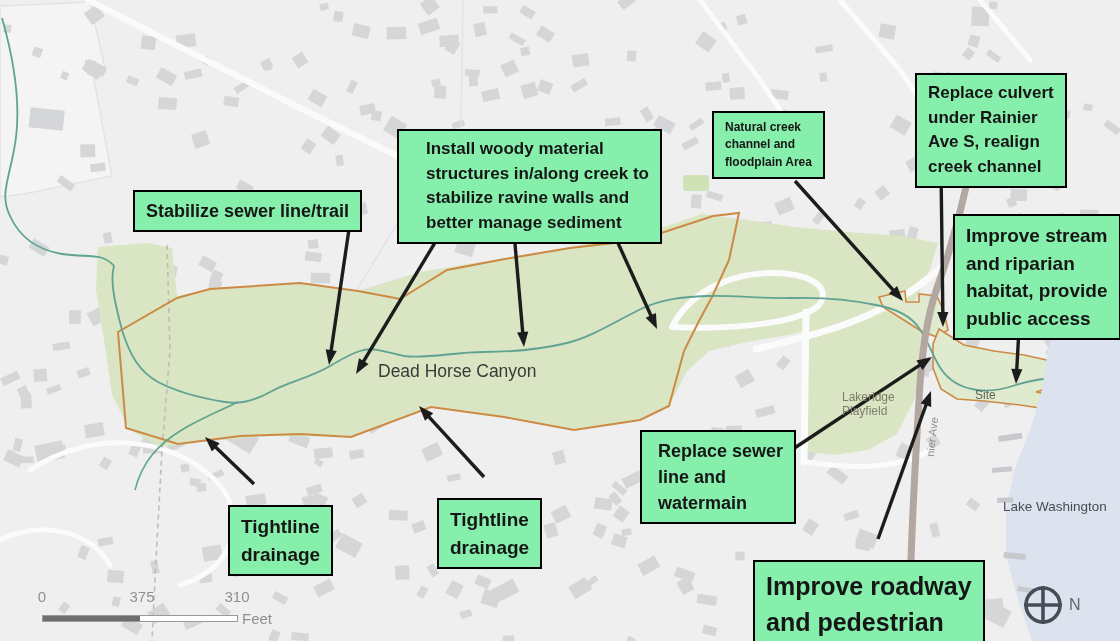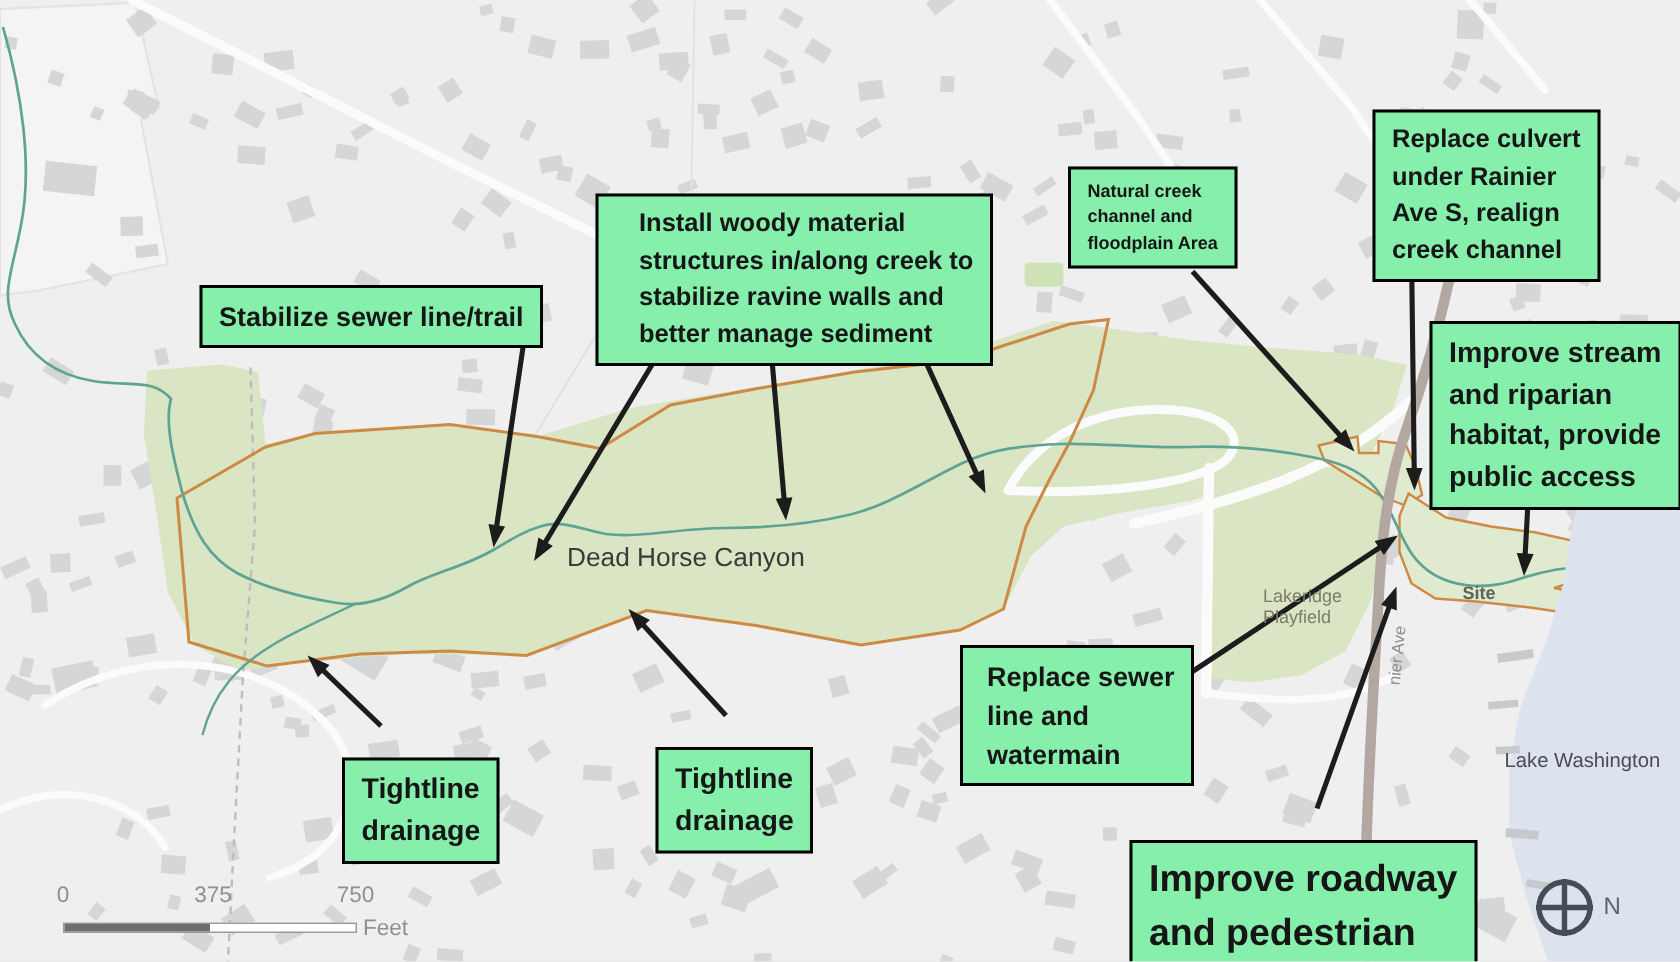--- a/index.html
+++ b/index.html
@@ -423,21 +423,21 @@
         <rect x="1047" y="335" width="16" height="5" transform="rotate(-14 1047 335)" class="dock"></rect>
       </g>
 
     <path fill="none" stroke-width="7" d="M 967,183 C 958,224 948,257 937,288 C 925,322 921,360 919,400 C 916,450 913,500 911,560 L 909,641" stroke="#b2a7a1"></path>
   </svg>
 
   <div id="labels-layer">
       <div class="maplabel" style="left: 378px; top: 361px; font-size: 17.5px; color: rgb(58, 58, 58); font-weight: 400;">Dead Horse Canyon</div>
       <div class="maplabel" style="left: 842px; top: 362px; font-size: 12px; color: rgb(125, 124, 107); font-weight: 400; margin-top: 28px;">Lakeridge
 Playfield</div>
-      <div class="maplabel" style="left: 975px; top: 388px; font-size: 12px; color: rgb(95, 98, 88); font-weight: 700;">Site</div>
+      <div class="maplabel" style="left: 975px; top: 388px; font-size: 12px; color: rgb(95, 98, 88); font-weight: 400;">Site</div>
       <div class="maplabel" style="left: 1003px; top: 499px; font-size: 13.5px; color: rgb(71, 76, 87); font-weight: 400;">Lake Washington</div>
       <div class="maplabel" style="left: 924px; top: 456px; font-size: 11px; color: rgb(140, 140, 140); font-weight: 400; transform: rotate(-84deg); transform-origin: 0px 0px;">nier Ave</div>
     </div>
 
   <svg id="arrows-svg" width="1120" height="641" viewBox="0 0 1120 641">
       <line x1="352" y1="209" x2="330.7503095012284" y2="353.1283355568855" stroke="#1c1c1c" stroke-width="3.4"></line>
       <polygon points="329,365 325.6477768030821,349.3436083455336 336.72799694998895,350.9772305466801" fill="#1c1c1c"></polygon>
       <line x1="448" y1="221" x2="362.18383085664766" y2="363.7160204231838" stroke="#1c1c1c" stroke-width="3.4"></line>
       <polygon points="356,374 358.9305981016287,358.25923779587754 368.5289790399904,364.030813262082" fill="#1c1c1c"></polygon>
       <line x1="513" y1="221" x2="522.9563505254193" y2="335.04546965480415" stroke="#1c1c1c" stroke-width="3.4"></line>
@@ -469,21 +469,21 @@
       <div class="callout" style="left: 640px; top: 410px; font-size: 18px; padding-left: 16px;">Replace sewer<br>line and<br>watermain</div>
       <div class="callout" style="left: 228px; top: 485px; font-size: 19px;">Tightline<br>drainage</div>
       <div class="callout" style="left: 437px; top: 478px; font-size: 19px;">Tightline<br>drainage</div>
       <div class="callout" style="left: 753px; top: 540px; font-size: 25px;">Improve roadway<br>and pedestrian<br>safety elements</div>
     </div>
 
   <div id="scalebar">
     <div id="scalebar-ticks">
         <span class="tick" style="left: -14px;">0</span>
         <span class="tick" style="left: 86px;">375</span>
-        <span class="tick" style="left: 181px;">750</span>
+        <span class="tick" style="left: 181px;">310</span>
       </div>
     <div id="scalebar-bar">
       <div id="scalebar-fill"></div>
     </div>
     <span id="scalebar-unit">Feet</span>
   </div>
 
   <div id="north">
     <svg width="46" height="46" viewBox="0 0 46 46">
       <circle cx="23" cy="23" r="17" fill="none" stroke="#454e58" stroke-width="3.6"></circle>

